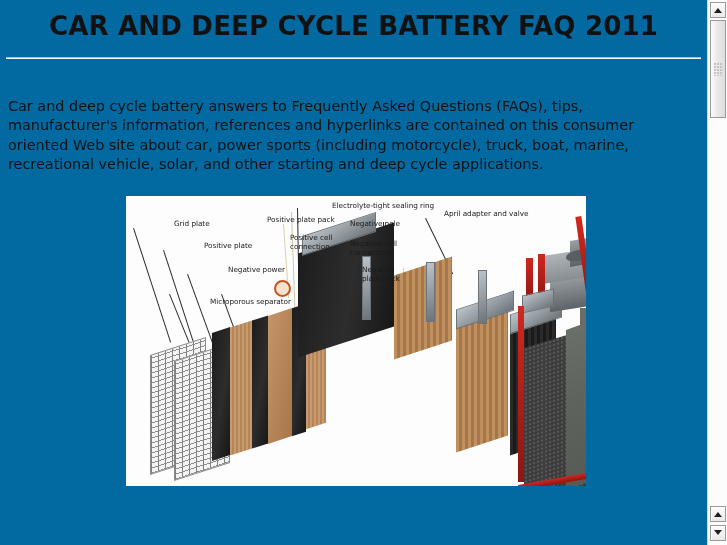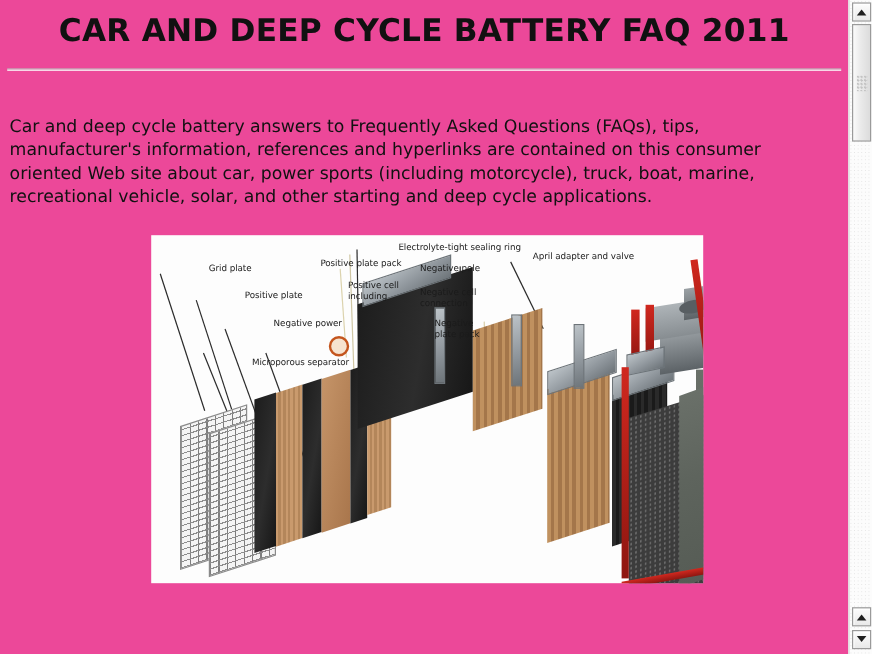--- a/index.html
+++ b/index.html
@@ -13,21 +13,21 @@
     overflow: hidden;
     font-family: "DejaVu Sans", "Liberation Sans", sans-serif;
   }
 
   
   #viewport {
     position: absolute;
     left: 0; top: 0;
     width: 707px;
     height: 545px;
-    background: #ec4899;
+    background: #0369a1;
     overflow: hidden;
   }
 
   
   #page {
     position: relative;
     width: 707px;
     padding: 0;
   }
 
@@ -300,21 +300,21 @@
 
         <div class="lbl" style="left:34px; top:46px;">Positive plate</div>
 
         <div class="lbl" style="left:58px; top:70px;">Negative power</div>
 
         <div class="lbl" style="left:40px; top:102px;">Microporous separator</div>
 
         <div class="lbl" style="left:97px; top:20px;">Positive plate pack</div>
 
         <div class="lbl" style="left:120px; top:38px;">Positive cell
-including</div>
+connection</div>
 
         <div class="lbl" style="left:162px; top:6px;">Electrolyte-tight sealing ring</div>
 
         <div class="lbl" style="left:180px; top:24px;">Negative pole</div>
 
         <div class="lbl" style="left:180px; top:44px;">Negative cell
 connection</div>
 
         <div class="lbl" style="left:192px; top:70px;">Negative
 plate pack</div>

